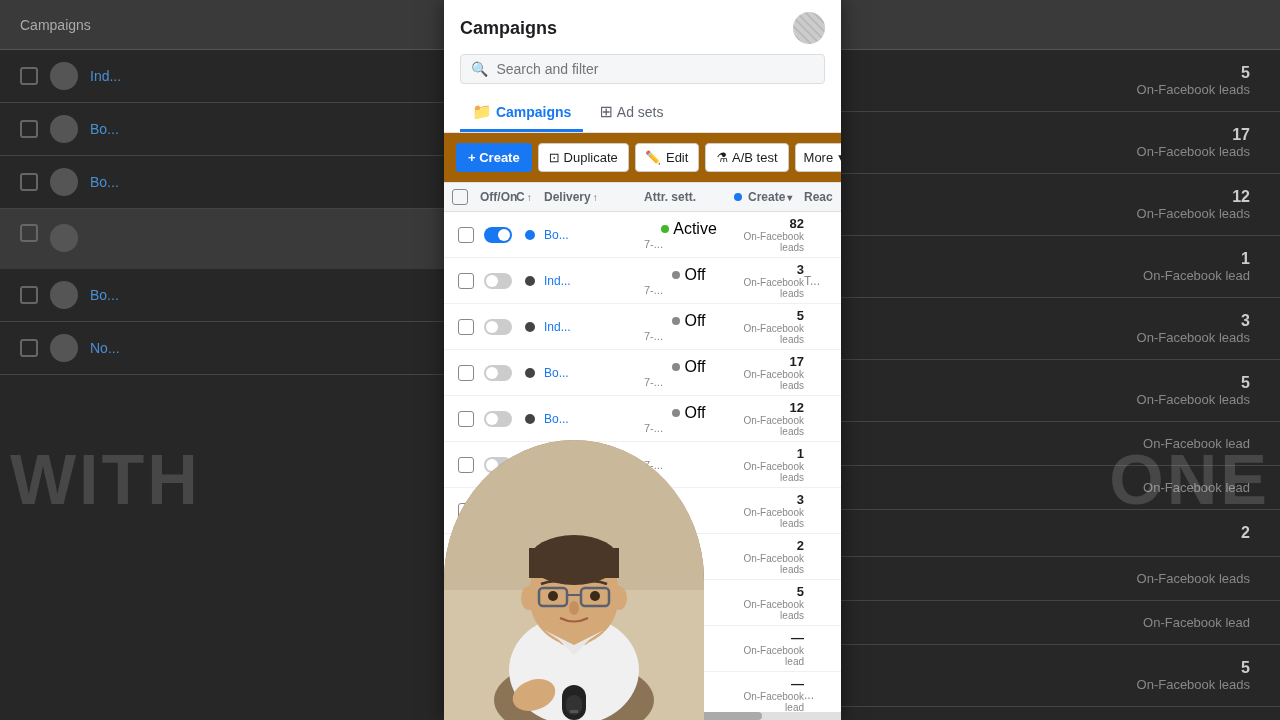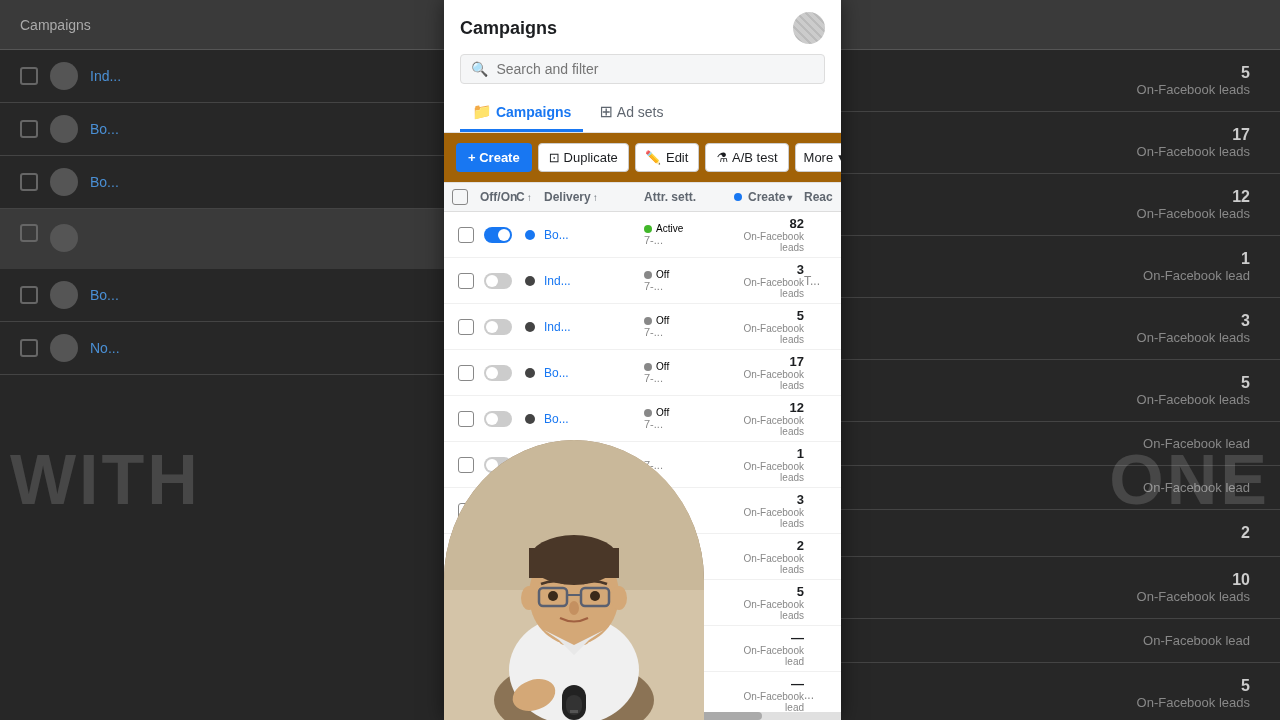--- a/index.html
+++ b/index.html
@@ -348,21 +348,22 @@
 
     .delivery-cell {
       display: flex;
       flex-direction: column;
     }
 
     .delivery-status {
       display: flex;
       align-items: center;
       gap: 4px;
-      font-size: 10px;
+      font-size: 16px;
+      justify-content: center;
     }
 
     .status-dot {
       width: 8px; height: 8px;
       border-radius: 50%;
       flex-shrink: 0;
     }
 
     .status-dot.active { background: #42b72a; }
     .status-dot.off { background: #888; }
@@ -572,21 +573,20 @@
   <div class="bg-right-item" style="padding-top:14px; padding-bottom:14px;">
     <div class="bg-label">On-Facebook lead</div>
   </div>
   <div class="bg-right-item" style="padding-top:14px; padding-bottom:14px;">
     <div class="bg-label">On-Facebook lead</div>
   </div>
   <div class="bg-right-item" style="padding-top:14px; padding-bottom:14px;">
     <div class="bg-num">2</div>
   </div>
   <div class="bg-right-item" style="padding-top:14px; padding-bottom:14px;">
-    <div class="bg-num">10</div>
     <div class="bg-label">On-Facebook leads</div>
   </div>
   <div class="bg-right-item" style="padding-top:14px; padding-bottom:14px;">
     <div class="bg-label">On-Facebook lead</div>
   </div>
   <div class="bg-right-item" style="padding-top:14px; padding-bottom:14px;">
     <div class="bg-num">5</div>
     <div class="bg-label">On-Facebook leads</div>
   </div>
 

